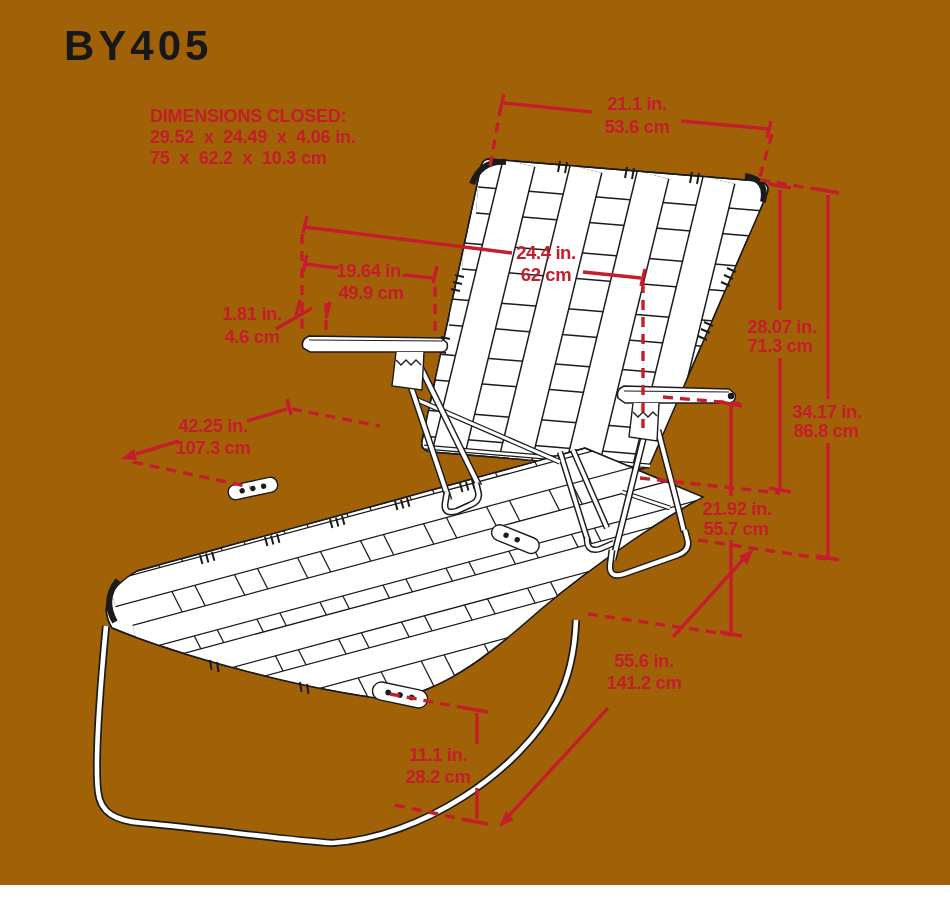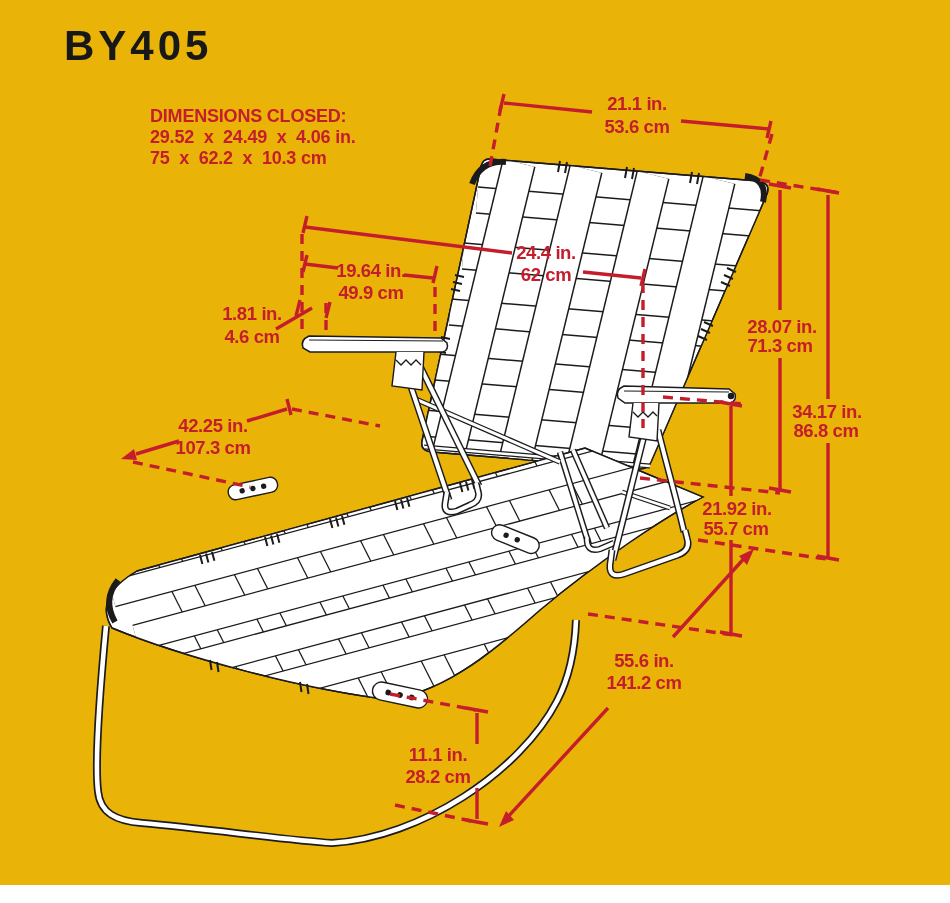--- a/index.html
+++ b/index.html
@@ -1,16 +1,16 @@
 <!DOCTYPE html>
 <html><head>
 <meta charset="utf-8">
 <style>
   html,body{margin:0;padding:0;background:#ffffff;}
-  .stage{position:relative;width:950px;height:885px;background:#eab308;overflow:hidden;
+  .stage{position:relative;width:950px;height:885px;background:#a16207;overflow:hidden;
          font-family:"Liberation Sans","DejaVu Sans",sans-serif;}
   svg{display:block}
   .title-text{font-family:"Liberation Sans","DejaVu Sans",sans-serif;font-weight:bold;
               font-size:42px;letter-spacing:4px;fill:#181818;}
   .red-head{font-weight:bold;font-size:18px;letter-spacing:-0.2px;}
   .dim-label{font-weight:bold;font-size:18.5px;letter-spacing:-0.4px;text-anchor:middle;}
 </style>
 </head>
 <body>
 

